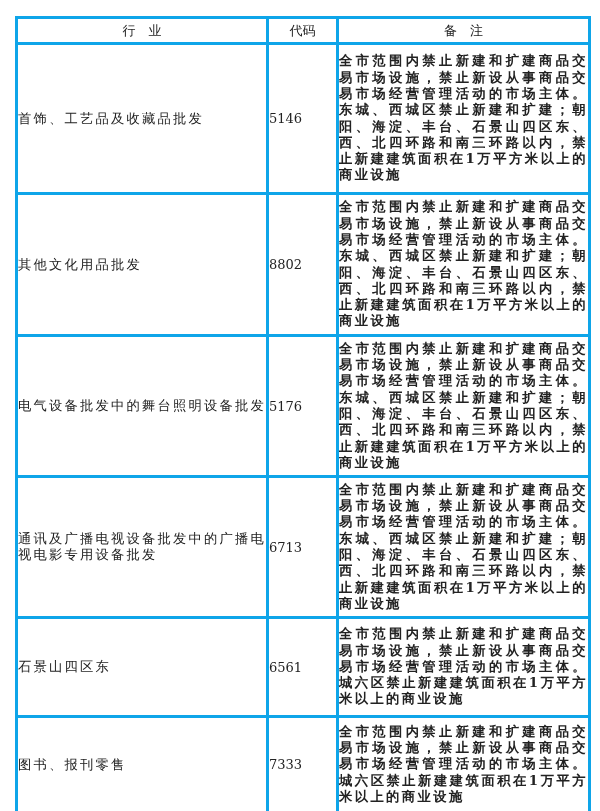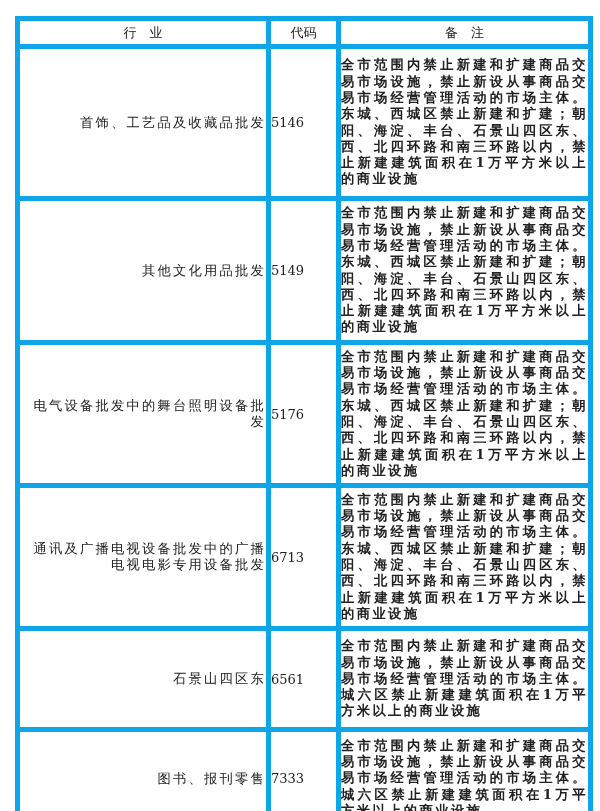--- a/index.html
+++ b/index.html
@@ -5,33 +5,33 @@
   html, body { margin: 0; padding: 0; background: #ffffff; }
   body { width: 600px; height: 811px; position: relative; overflow: hidden;
          font-family: "DejaVu Serif", "Liberation Serif", serif; color: #222; }
   table.doc {
     position: absolute; left: 15px; top: 16px;
     width: 573px; border-collapse: collapse;
     border: 1.5px solid #333;
     table-layout: fixed;
   }
   table.doc th, table.doc td {
-    border: 5px solid #0ea5e9;
+    border: 3px solid #0ea5e9;
     padding: 0;
     vertical-align: middle;
   }
   table.doc th {
     height: 23px; font-weight: normal; font-size: 13px;
     text-align: center; letter-spacing: 0;
   }
   col.c1 { width: 251px; }
   col.c2 { width: 70px; }
   col.c3 { width: 252px; }
   td.industry { font-size: 13.3px; line-height: 16px; padding: 0 6px 0 8px;
-                letter-spacing: 2.2px; text-align: right; }
+                letter-spacing: 2.2px; }
   td.code { font-size: 13px; }
   td.note { font-size: 13.3px; line-height: 16.3px; padding: 4px 4px 4px 6px;
             letter-spacing: 2.4px; text-align: justify; font-weight: bold; }
   tr.r1 td { height: 147px; }
   tr.r2 td { height: 139px; }
   tr.r3 td { height: 138px; }
   tr.r4 td { height: 138px; }
   tr.r5 td { height: 96px; }
   tr.r6 td { height: 93px; }
 </style>
@@ -52,21 +52,21 @@
     </tr>
   </thead>
   <tbody>
     <tr class="r1">
       <td class="industry">首饰、工艺品及收藏品批发</td>
       <td class="code">5146</td>
       <td class="note">全市范围内禁止新建和扩建商品交易市场设施，禁止新设从事商品交易市场经营管理活动的市场主体。东城、西城区禁止新建和扩建；朝阳、海淀、丰台、石景山四区东、西、北四环路和南三环路以内，禁止新建建筑面积在1万平方米以上的商业设施</td>
     </tr>
     <tr class="r2">
       <td class="industry">其他文化用品批发</td>
-      <td class="code">5149</td>
+      <td class="code">8802</td>
       <td class="note">全市范围内禁止新建和扩建商品交易市场设施，禁止新设从事商品交易市场经营管理活动的市场主体。东城、西城区禁止新建和扩建；朝阳、海淀、丰台、石景山四区东、西、北四环路和南三环路以内，禁止新建建筑面积在1万平方米以上的商业设施</td>
     </tr>
     <tr class="r3">
       <td class="industry">电气设备批发中的舞台照明设备批发</td>
       <td class="code">5176</td>
       <td class="note">全市范围内禁止新建和扩建商品交易市场设施，禁止新设从事商品交易市场经营管理活动的市场主体。东城、西城区禁止新建和扩建；朝阳、海淀、丰台、石景山四区东、西、北四环路和南三环路以内，禁止新建建筑面积在1万平方米以上的商业设施</td>
     </tr>
     <tr class="r4">
       <td class="industry">通讯及广播电视设备批发中的广播电视电影专用设备批发</td>
       <td class="code">6713</td>

